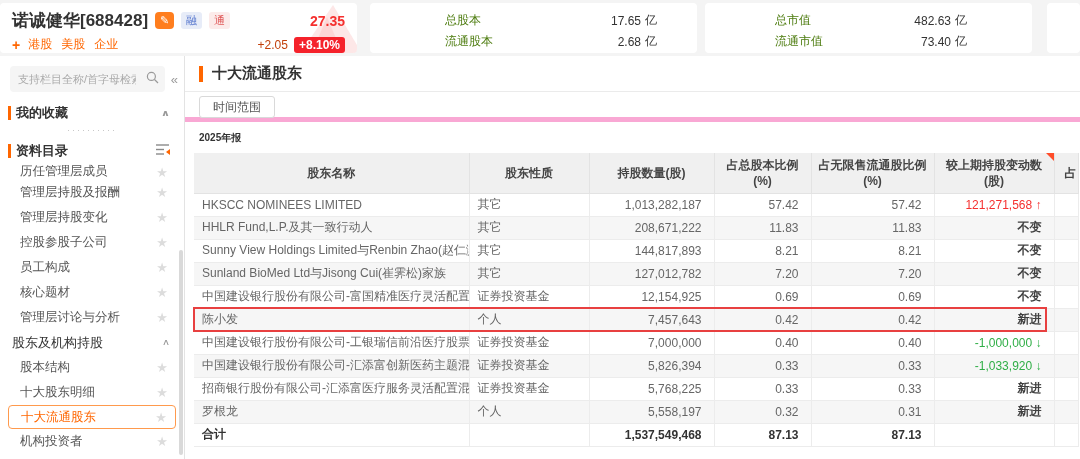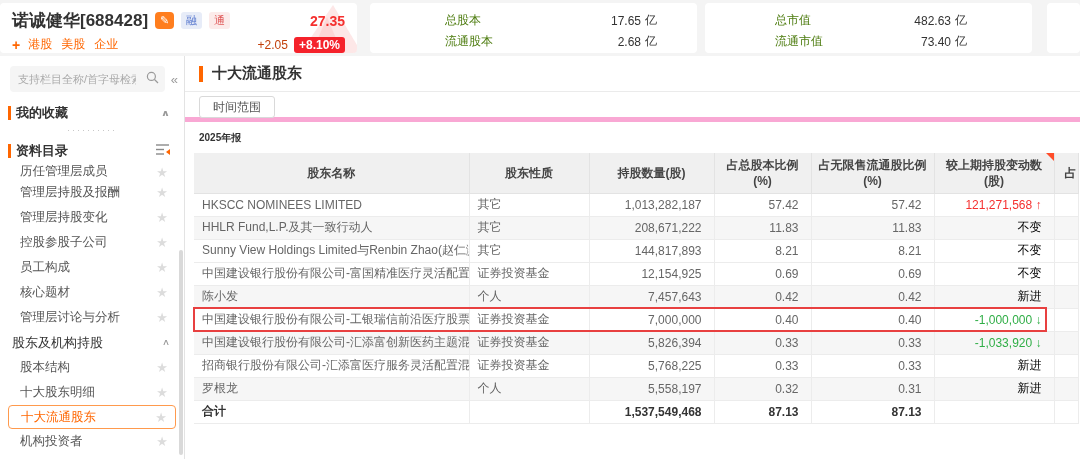--- a/index.html
+++ b/index.html
@@ -93,21 +93,21 @@
     text-align:center; border-right:1px solid #e3e3e3; border-bottom:1px solid #e3e3e3;
     padding:2px 4px; line-height:1.35; position:relative; }
   th:last-child { text-align:left; padding-left:10px; }
   td { font-size:12px; color:#666; height:23px; border-right:1px solid #ececec;
     border-bottom:1px solid #ececec; padding:0 8px; white-space:nowrap; overflow:hidden; }
   tr.even td { background:#f6f6f6; }
   td.num { text-align:right; padding-right:12px; }
   tr.total td { color:#333; font-weight:bold; }
   .chg-up { color:#f5302f; }
   .chg-down { color:#2fae46; }
-  .chg-none { color:#000000; }
+  .chg-none { color:#404040;font-weight:bold; }
   .arrow { font-weight:bold; }
   .corner-flag { position:absolute; top:0; right:0; width:0; height:0;
     border-top:8px solid #ff4d2a; border-left:8px solid transparent; }
 
   .hl-box { position:absolute; left:8px; top:154px; width:854px; height:25px;
     border:2px solid #e84040; pointer-events:none; z-index:2; }
   .side-handle { position:absolute; left:-2px; top:280px; color:#9a9a9a; font-size:9px;
     line-height:5px; z-index:2; letter-spacing:0; }
 </style>
 </head>
@@ -313,20 +313,29 @@
             </tr>
             <tr class="odd">
               <td>Sunny View Holdings Limited与Renbin Zhao(赵仁滨)家族</td>
               <td>其它</td>
               <td class="num">144,817,893</td>
               <td class="num">8.21</td>
               <td class="num">8.21</td>
               <td class="num chg-none">不变</td>
               <td></td>
             </tr>
+            <tr class="even">
+              <td>Sunland BioMed Ltd与Jisong Cui(崔霁松)家族</td>
+              <td>其它</td>
+              <td class="num">127,012,782</td>
+              <td class="num">7.20</td>
+              <td class="num">7.20</td>
+              <td class="num chg-none">不变</td>
+              <td></td>
+            </tr>
             <tr class="odd">
               <td>中国建设银行股份有限公司-富国精准医疗灵活配置混合型...</td>
               <td>证券投资基金</td>
               <td class="num">12,154,925</td>
               <td class="num">0.69</td>
               <td class="num">0.69</td>
               <td class="num chg-none">不变</td>
               <td></td>
             </tr>
             <tr class="even">

